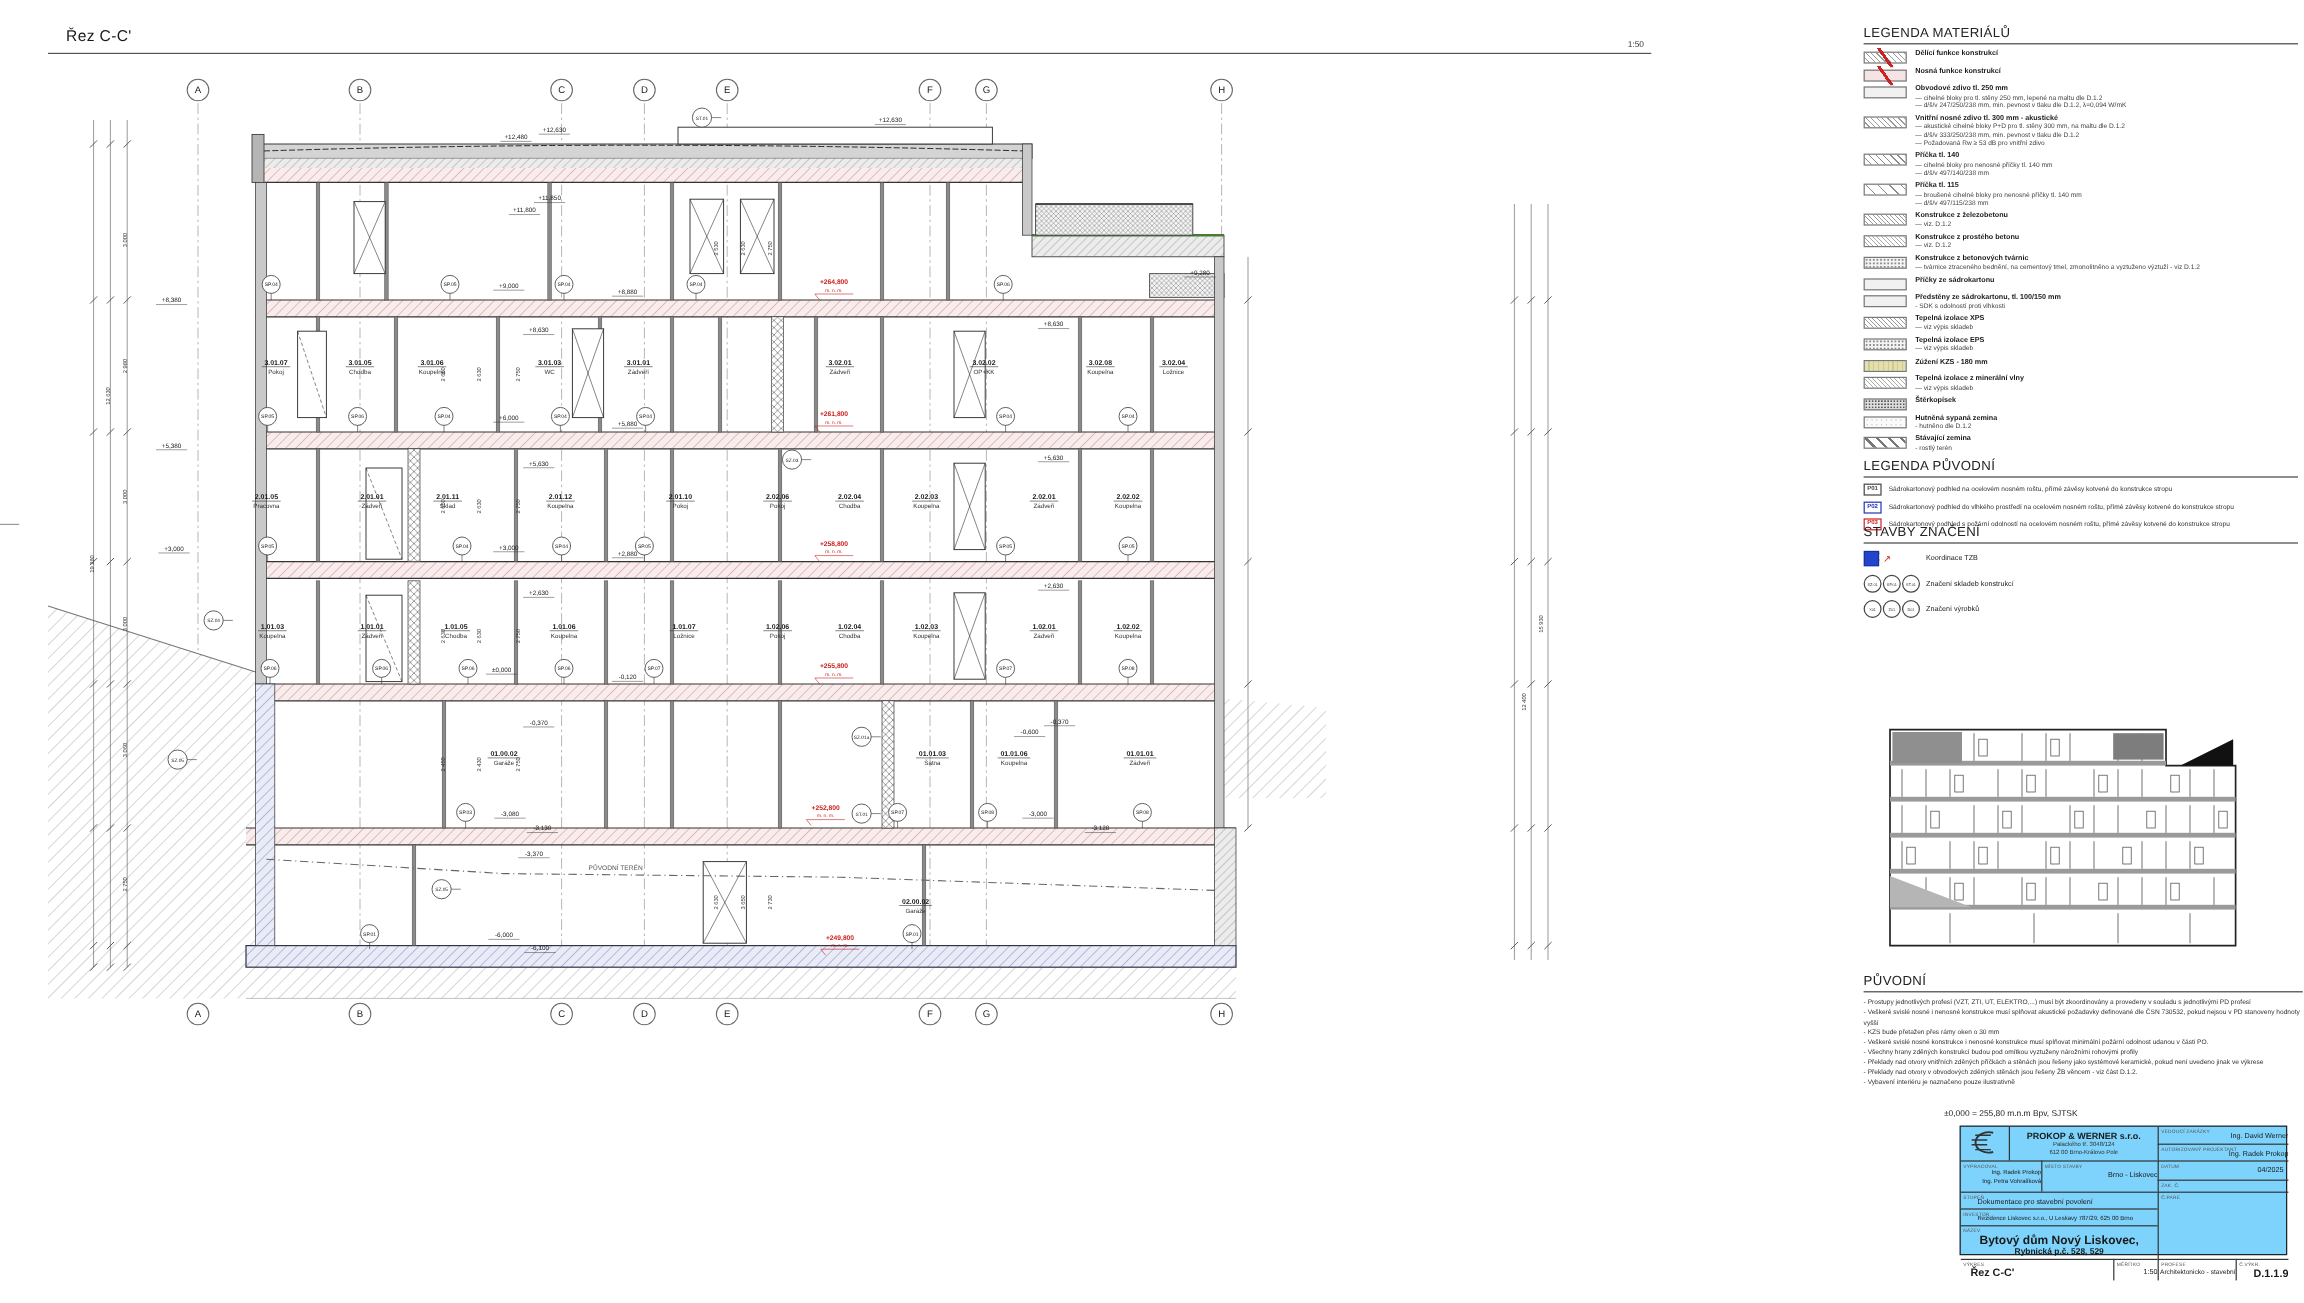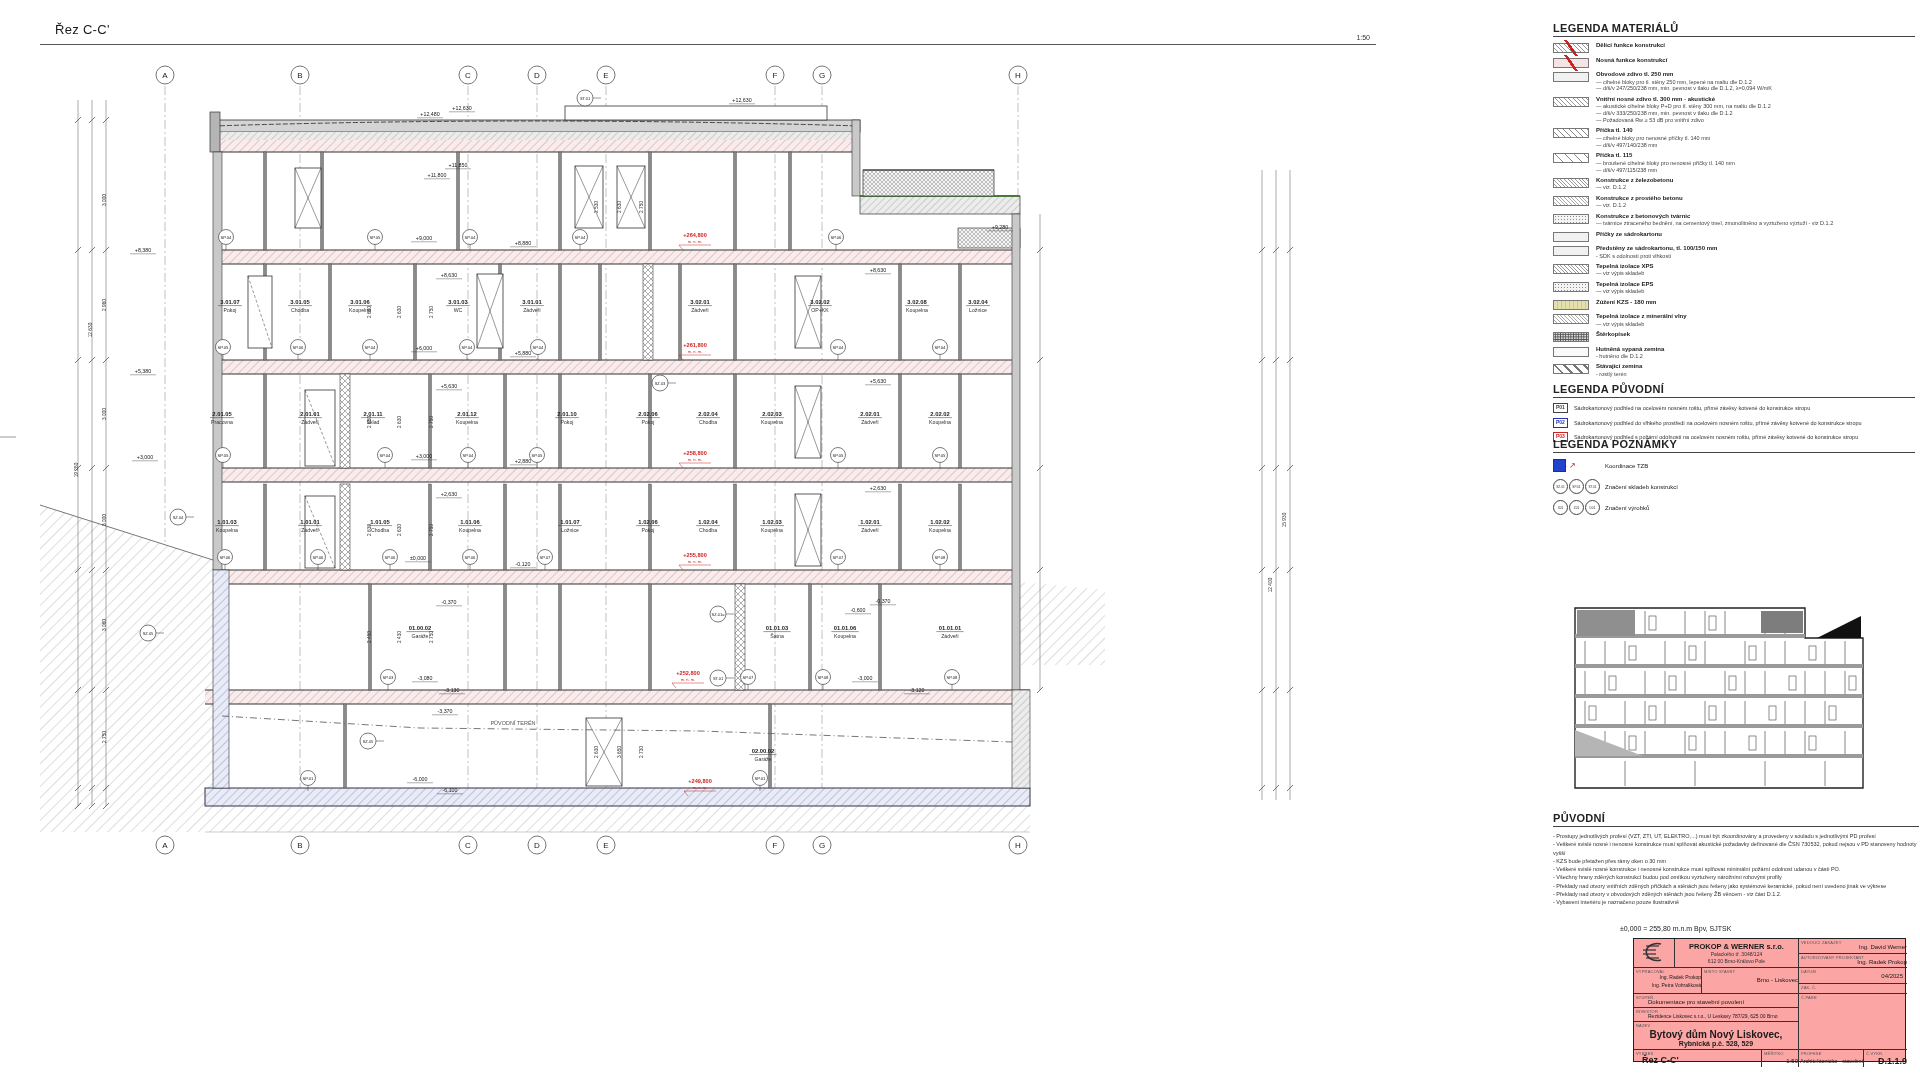--- a/index.html
+++ b/index.html
@@ -7,21 +7,21 @@
        font-family:"Liberation Sans","DejaVu Sans",sans-serif;color:#1a1a1a;}
   .abs{position:absolute;}
   
   #sheet-title{left:55px;top:22px;font-size:13px;letter-spacing:.3px;}
   #title-rule{left:40px;top:44px;width:1336px;height:0;border-top:1px solid #555;}
   #sheet-scale{left:1320px;top:34px;width:50px;font-size:7px;text-align:right;color:#333;}
   
   #main-svg{left:0;top:0;}
   svg text{font-family:"Liberation Sans","DejaVu Sans",sans-serif;}
   
-  .panel-title{font-size:11px;font-weight:bold;letter-spacing:.3px;border-bottom:1px solid #444;
+  .panel-title{font-size:11px;font-weight:normal;letter-spacing:.3px;border-bottom:1px solid #444;
                padding-bottom:2px;margin-bottom:5px;color:#222;}
   #legend-materials{left:1553px;top:22px;width:362px;}
   .lm-item{display:flex;margin-bottom:3.5px;}
   .sw{width:36px;height:10px;flex:0 0 36px;border:0.8px solid #777;margin-right:7px;margin-top:1px;
       position:relative;background:#fff;box-sizing:border-box;}
   .sw.slash::after{content:"";position:absolute;left:-4px;top:-4px;right:-4px;bottom:-4px;
       background:linear-gradient(55deg,transparent 47%,#cc2222 47%,#cc2222 53%,transparent 53%);}
   .p-plain{background:#f1f1f1;}
   .p-pink{background:#f6e3e3;}
   .p-cross{background:repeating-linear-gradient(45deg,#fff,#fff 2.5px,#9a9a9a 2.5px,#9a9a9a 3.2px),
@@ -50,21 +50,21 @@
            box-shadow:inset 0 0 0 1px #1a2f8f;}
   .tzb-x{color:#cc2222;font-size:12px;font-weight:bold;margin-left:-10px;margin-top:-4px;}
   .tzb-arrow{color:#cc2222;font-size:8px;margin-left:1px;}
   .sy-circ{width:13px;height:13px;border:0.8px solid #444;border-radius:50%;font-size:3.2px;
            display:flex;align-items:center;justify-content:center;margin-right:1px;color:#333;background:#fff;}
   #inset{left:1565px;top:598px;}
   #notes{left:1553px;top:812px;width:366px;}
   .note-line{font-size:5.5px;color:#333;line-height:1.5;}
   #datum-note{left:1620px;top:925px;font-size:7px;color:#222;}
   
-  #titleblock{left:1633px;top:938px;width:273px;height:124px;border:1.4px solid #222;box-sizing:border-box;background:#fca5a5;}
+  #titleblock{left:1633px;top:938px;width:273px;height:108px;border:1.4px solid #222;box-sizing:border-box;background:#7dd3fc;}
   .tb-cell{position:absolute;box-sizing:border-box;border-left:0.8px solid #333;border-top:0.8px solid #333;overflow:hidden;}
   .tb-cell.noL{border-left:none;} .tb-cell.noT{border-top:none;}
   .tb-lbl{font-size:4px;color:#555;position:absolute;left:2px;top:1px;letter-spacing:.2px;}
   .tb-val{font-size:6px;text-align:right;width:100%;position:absolute;}
   .tb-firm{font-size:7.5px;font-weight:bold;text-align:center;margin-top:3px;}
   .tb-addr{font-size:5px;text-align:center;color:#333;line-height:1.3;}
   .tb-name1{font-size:10px;font-weight:bold;text-align:center;margin-top:7px;}
   .tb-name2{font-size:7px;font-weight:bold;text-align:center;}
   .tb-big{font-size:9px;font-weight:bold;}
 </style>
@@ -826,21 +826,21 @@
         <span class="mk-text">Sádrokartonový podhled do vlhkého prostředí na ocelovém nosném roštu, přímé závěsy kotvené do konstrukce stropu</span>
       </div>
       <div class="mk-row">
         <span class="mk-chip" style="color: rgb(204, 34, 34); border-color: rgb(204, 34, 34);">P03</span>
         <span class="mk-text">Sádrokartonový podhled s požární odolností na ocelovém nosném roštu, přímé závěsy kotvené do konstrukce stropu</span>
       </div>
     </div>
 </div>
 
 <div class="abs" id="legend-symbols">
-  <div class="panel-title">LEGENDA POZNÁMKY</div>
+  <div class="panel-title">STAVBY ZNAČENÍ</div>
   <div id="sy-items">
       <div class="sy-row">
         <span class="sy-ico">
           <span class="tzb-box"></span>
           <span class="tzb-x">✕</span>
           <span class="tzb-arrow">↗</span>
         </span>
         <span class="sy-label">Koordinace TZB</span>
       </div>
       <div class="sy-row">

